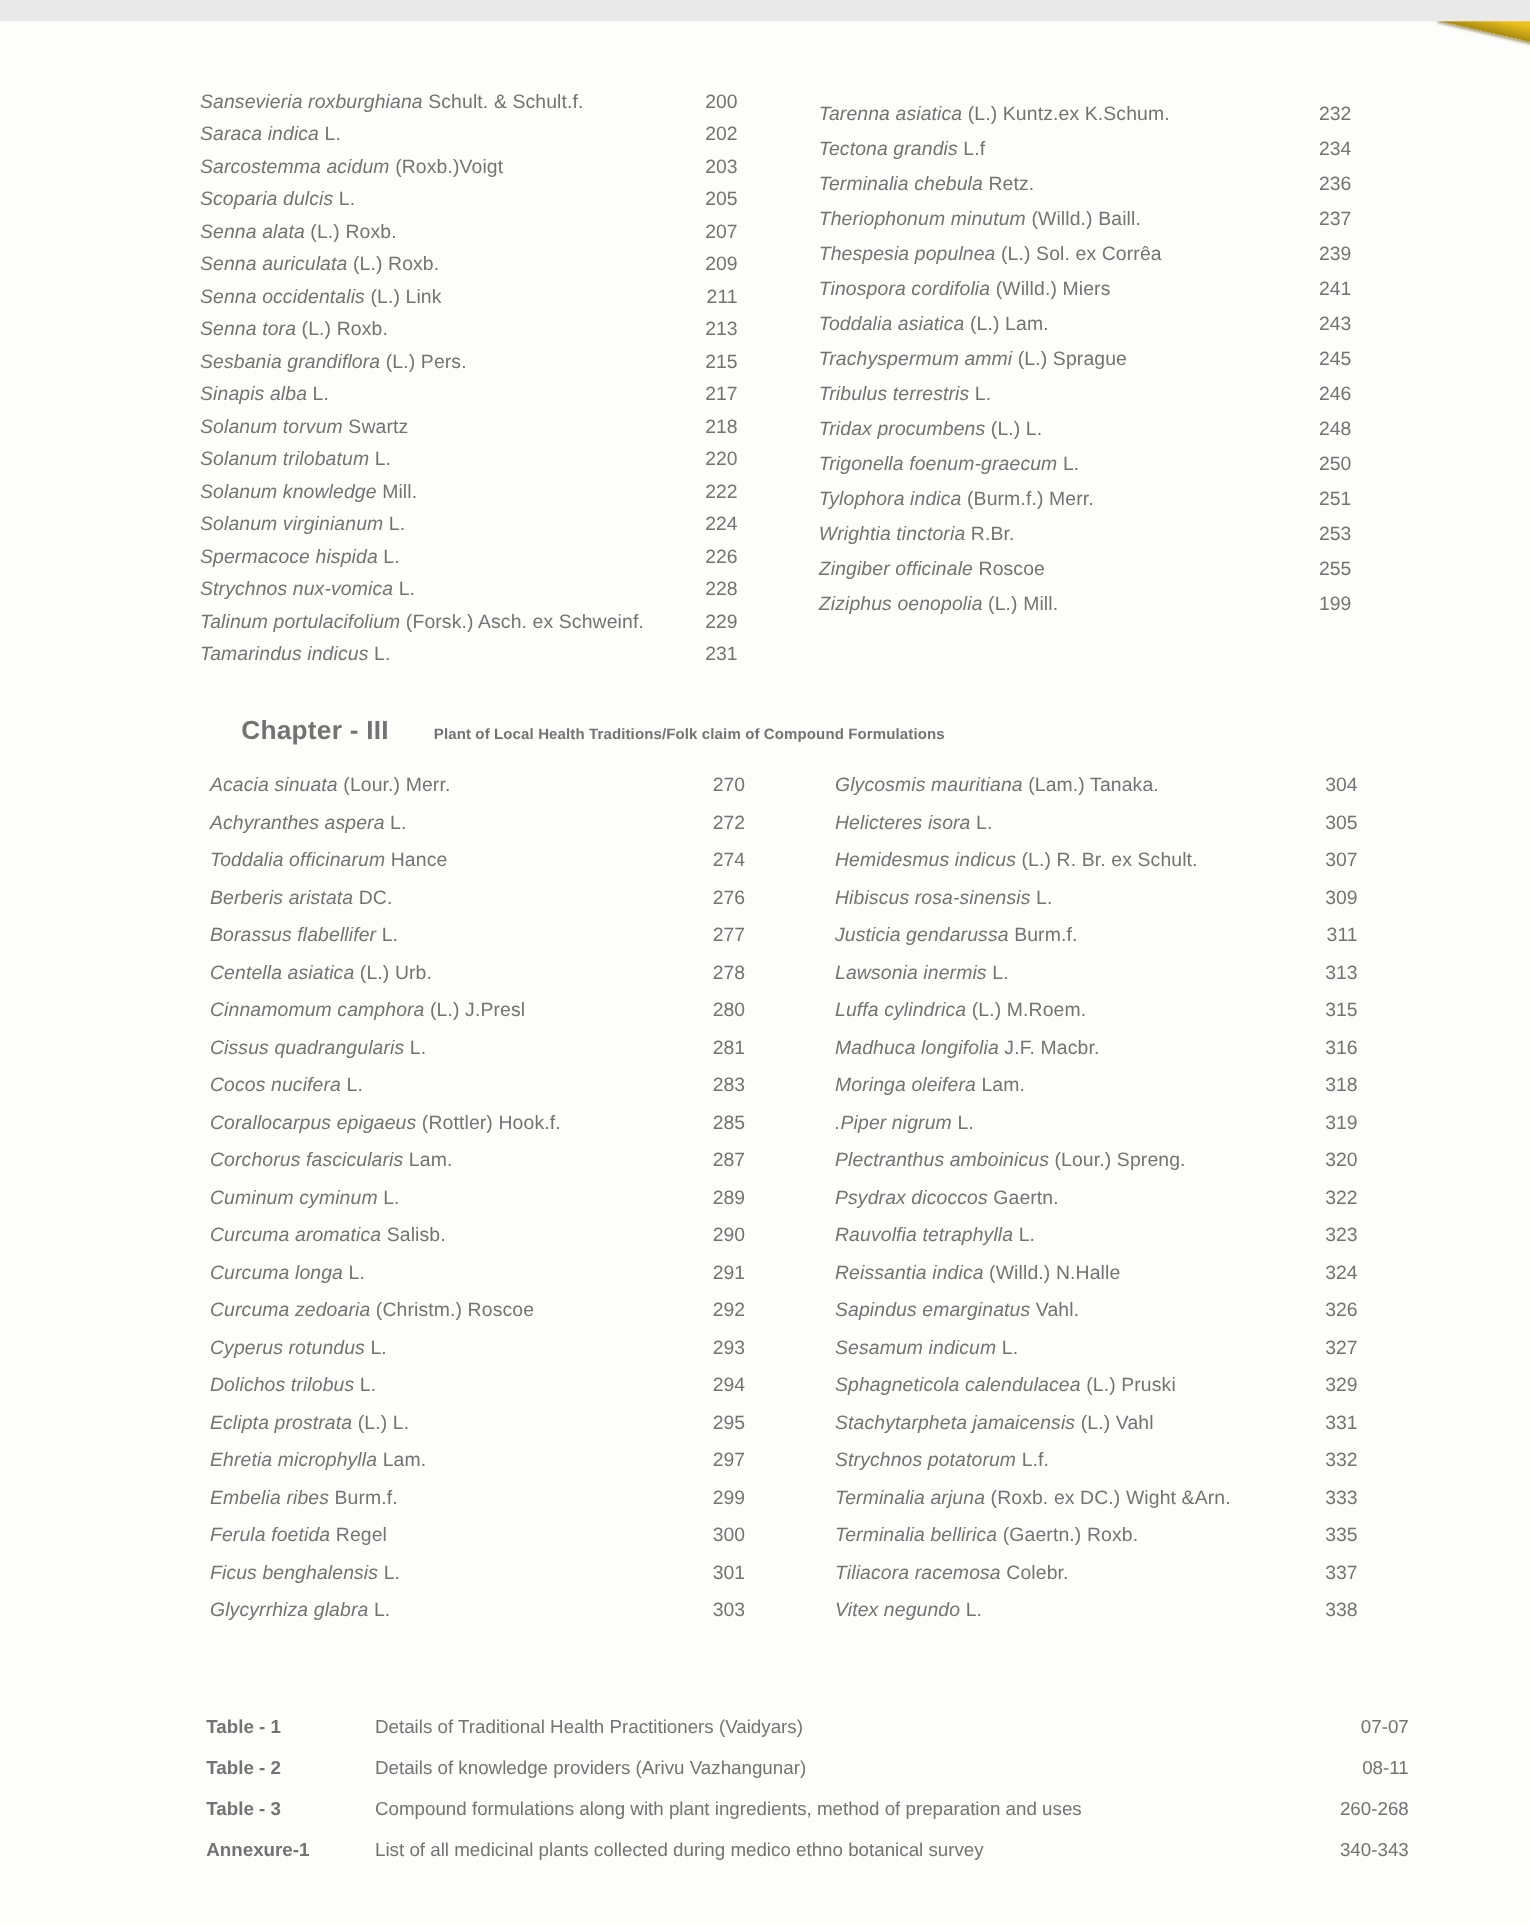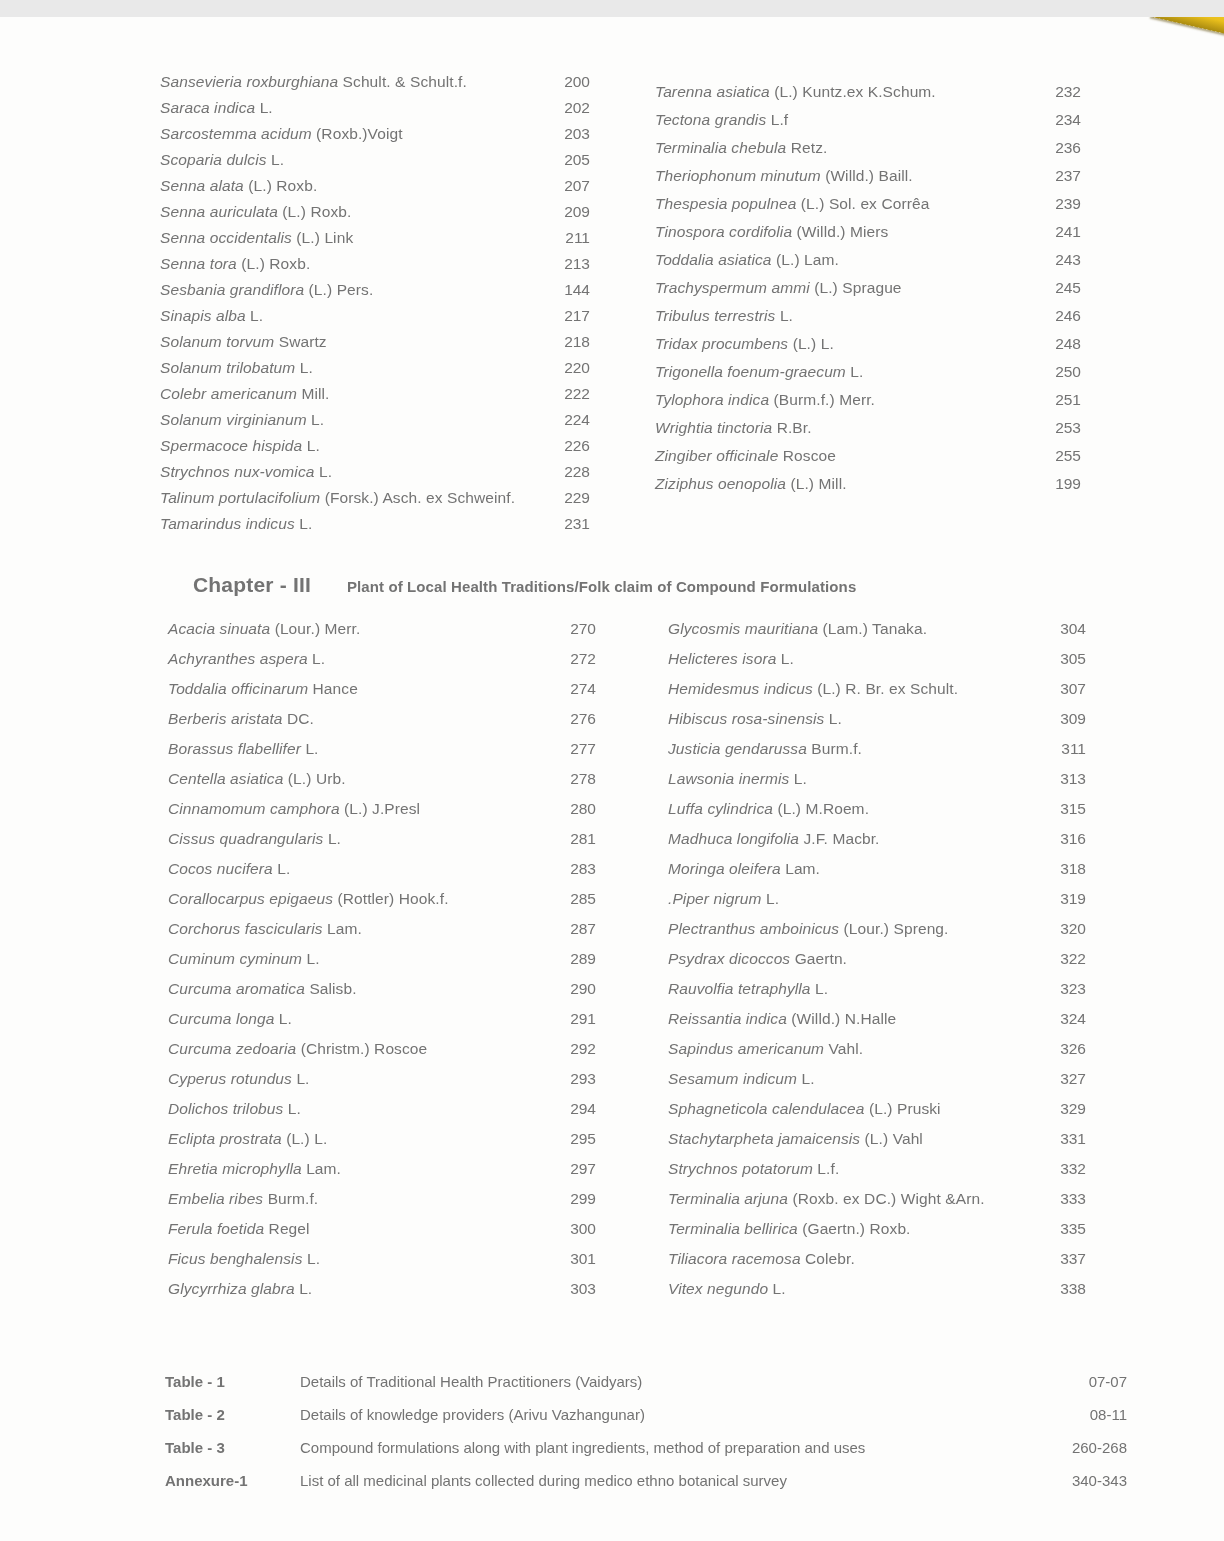--- a/index.html
+++ b/index.html
@@ -30,21 +30,21 @@
   .s1l .toc-row{height:26px;}
   .s1r{left:655px;top:66px;width:426px;}
   .s1r .toc-row{height:28px;}
   
   .chapter{
     position:absolute;left:157px;top:556px;width:930px;
     display:flex;align-items:baseline;
     font-weight:700;
   }
   .ch-label{width:190px;font-size:21px;letter-spacing:.2px;text-align:center;}
-  .ch-title{font-size:15px;letter-spacing:.1px;}
+  .ch-title{font-size:12px;letter-spacing:.1px;}
   
   .s2l{left:168px;top:603px;width:428px;}
   .s2l .toc-row{height:30px;}
   .s2r{left:668px;top:603px;width:418px;text-align:center;}
   .s2r .toc-row{height:30px;}
   
   .tables{position:absolute;left:165px;top:1348px;width:962px;}
   .table-row{display:flex;align-items:center;height:33px;}
   .t-label{width:135px;font-weight:700;font-size:15px;}
   .t-desc{flex:1;font-size:15px;}
@@ -93,40 +93,40 @@
     <span class="toc-page">211</span>
   </div>
 
   <div class="toc-row">
     <span class="toc-name"><i class="sci">Senna tora</i> <span class="auth">(L.) Roxb.</span></span>
     <span class="toc-page">213</span>
   </div>
 
   <div class="toc-row">
     <span class="toc-name"><i class="sci">Sesbania grandiflora</i> <span class="auth">(L.) Pers.</span></span>
-    <span class="toc-page">144</span>
+    <span class="toc-page">215</span>
   </div>
 
   <div class="toc-row">
     <span class="toc-name"><i class="sci">Sinapis alba</i> <span class="auth">L.</span></span>
     <span class="toc-page">217</span>
   </div>
 
   <div class="toc-row">
     <span class="toc-name"><i class="sci">Solanum torvum</i> <span class="auth">Swartz</span></span>
     <span class="toc-page">218</span>
   </div>
 
   <div class="toc-row">
     <span class="toc-name"><i class="sci">Solanum trilobatum</i> <span class="auth">L.</span></span>
     <span class="toc-page">220</span>
   </div>
 
   <div class="toc-row">
-    <span class="toc-name"><i class="sci">Colebr americanum</i> <span class="auth">Mill.</span></span>
+    <span class="toc-name"><i class="sci">Solanum knowledge</i> <span class="auth">Mill.</span></span>
     <span class="toc-page">222</span>
   </div>
 
   <div class="toc-row">
     <span class="toc-name"><i class="sci">Solanum virginianum</i> <span class="auth">L.</span></span>
     <span class="toc-page">224</span>
   </div>
 
   <div class="toc-row">
     <span class="toc-name"><i class="sci">Spermacoce hispida</i> <span class="auth">L.</span></span>
@@ -413,21 +413,21 @@
     <span class="toc-name"><i class="sci">Rauvolfia tetraphylla</i> <span class="auth">L.</span></span>
     <span class="toc-page">323</span>
   </div>
 
   <div class="toc-row">
     <span class="toc-name"><i class="sci">Reissantia indica</i> <span class="auth">(Willd.) N.Halle</span></span>
     <span class="toc-page">324</span>
   </div>
 
   <div class="toc-row">
-    <span class="toc-name"><i class="sci">Sapindus americanum</i> <span class="auth">Vahl.</span></span>
+    <span class="toc-name"><i class="sci">Sapindus emarginatus</i> <span class="auth">Vahl.</span></span>
     <span class="toc-page">326</span>
   </div>
 
   <div class="toc-row">
     <span class="toc-name"><i class="sci">Sesamum indicum</i> <span class="auth">L.</span></span>
     <span class="toc-page">327</span>
   </div>
 
   <div class="toc-row">
     <span class="toc-name"><i class="sci">Sphagneticola calendulacea</i> <span class="auth">(L.) Pruski</span></span>

